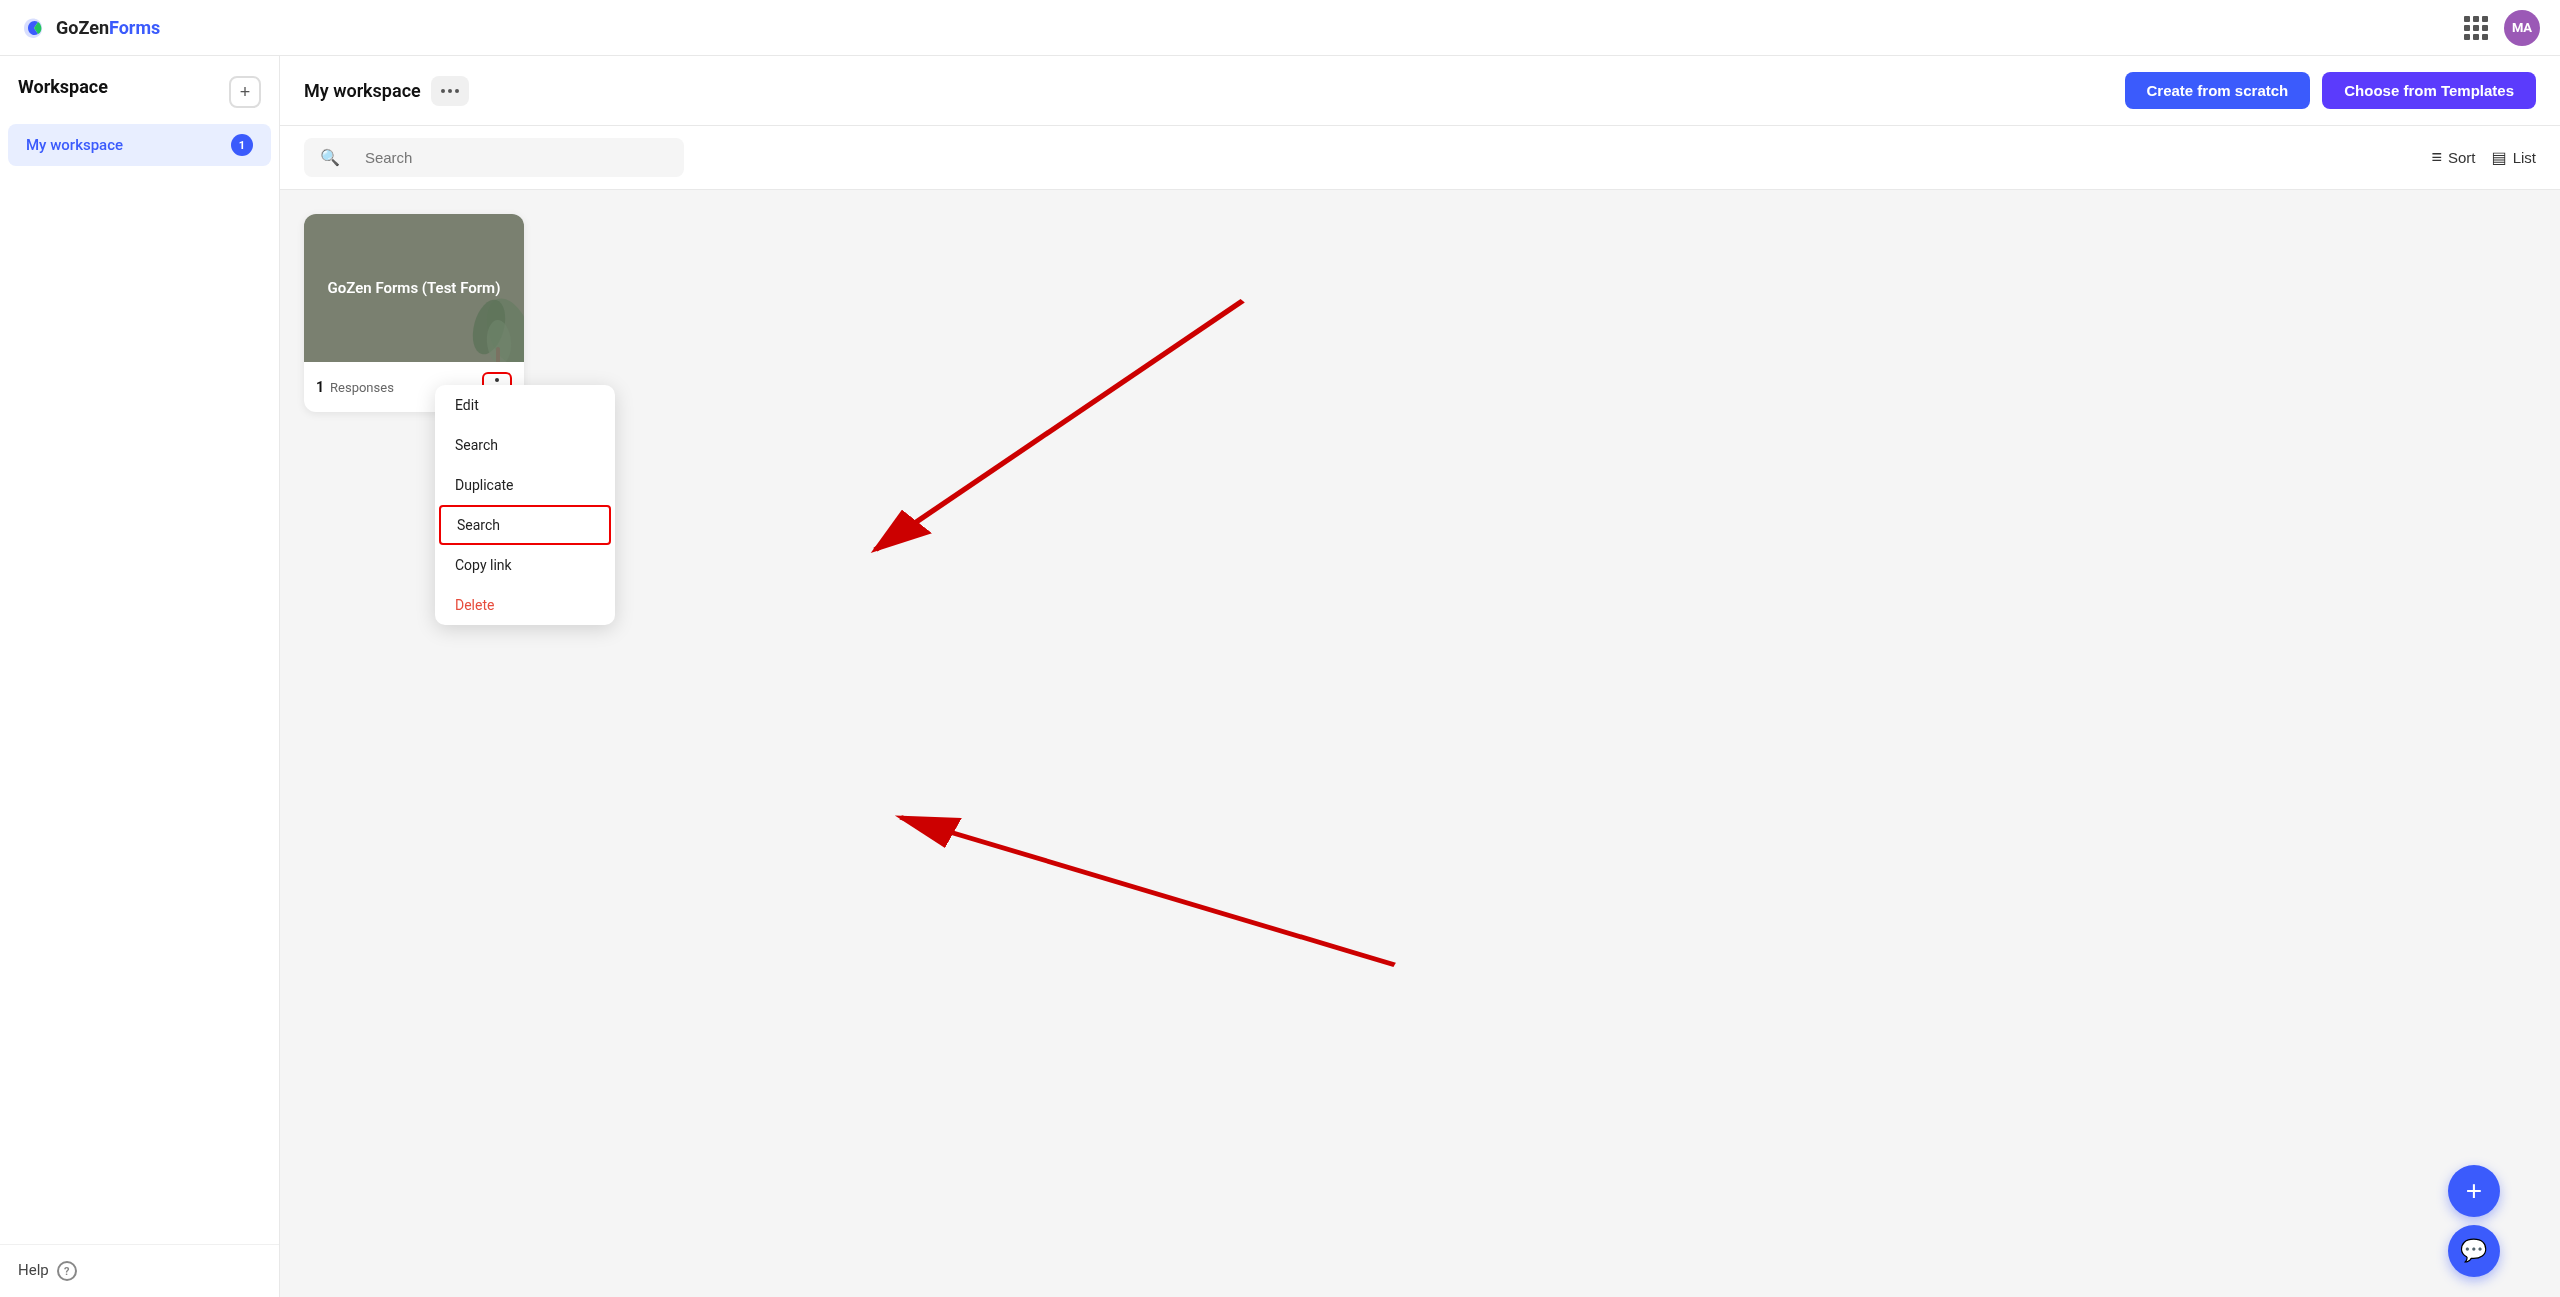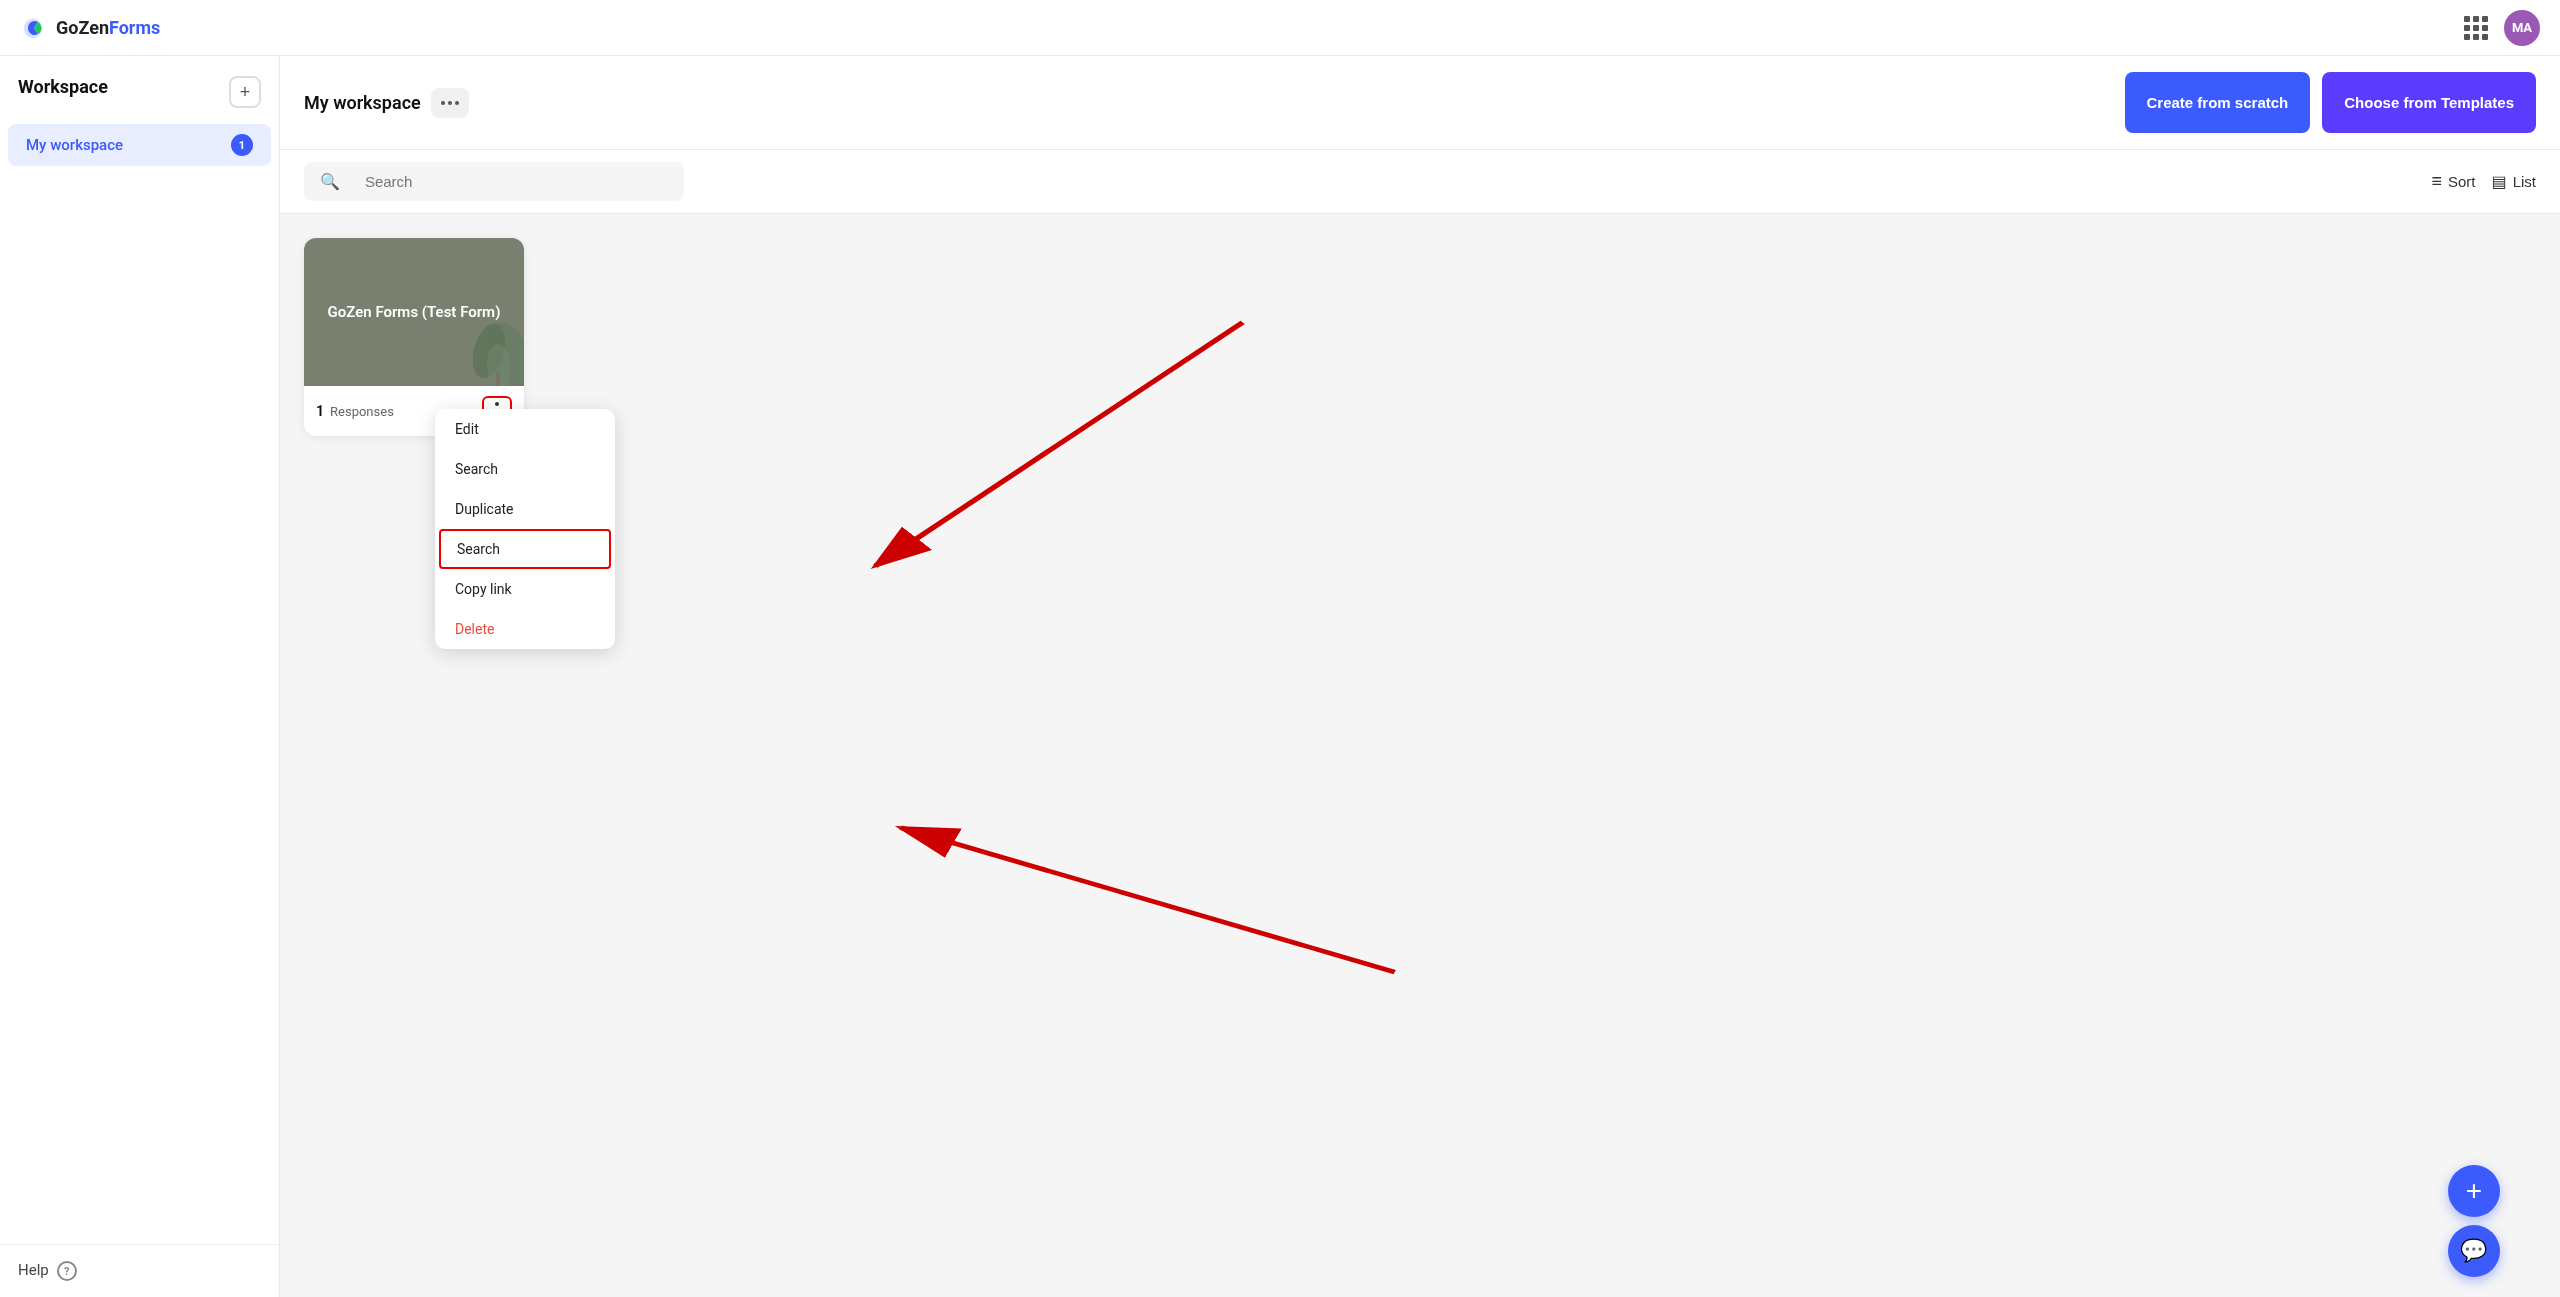--- a/index.html
+++ b/index.html
@@ -96,21 +96,21 @@
     }
     .dot { width: 4px; height: 4px; border-radius: 50%; background: #555; }
 
     .header-actions { display: flex; gap: 12px; }
     .btn-create {
       background: #3b5bfc; color: #fff; border: none; border-radius: 8px;
       padding: 10px 22px; font-size: 15px; font-weight: 600; cursor: pointer;
     }
     .btn-templates {
       background: #5b3bfc; color: #fff; border: none; border-radius: 8px;
-      padding: 22px 22px; font-size: 15px; font-weight: 600; cursor: pointer;
+      padding: 10px 22px; font-size: 15px; font-weight: 600; cursor: pointer;
     }
 
     
     .toolbar {
       background: #fff;
       padding: 12px 24px;
       display: flex; align-items: center; justify-content: space-between;
       border-bottom: 1px solid #e8e8e8;
     }
     .search-box {

